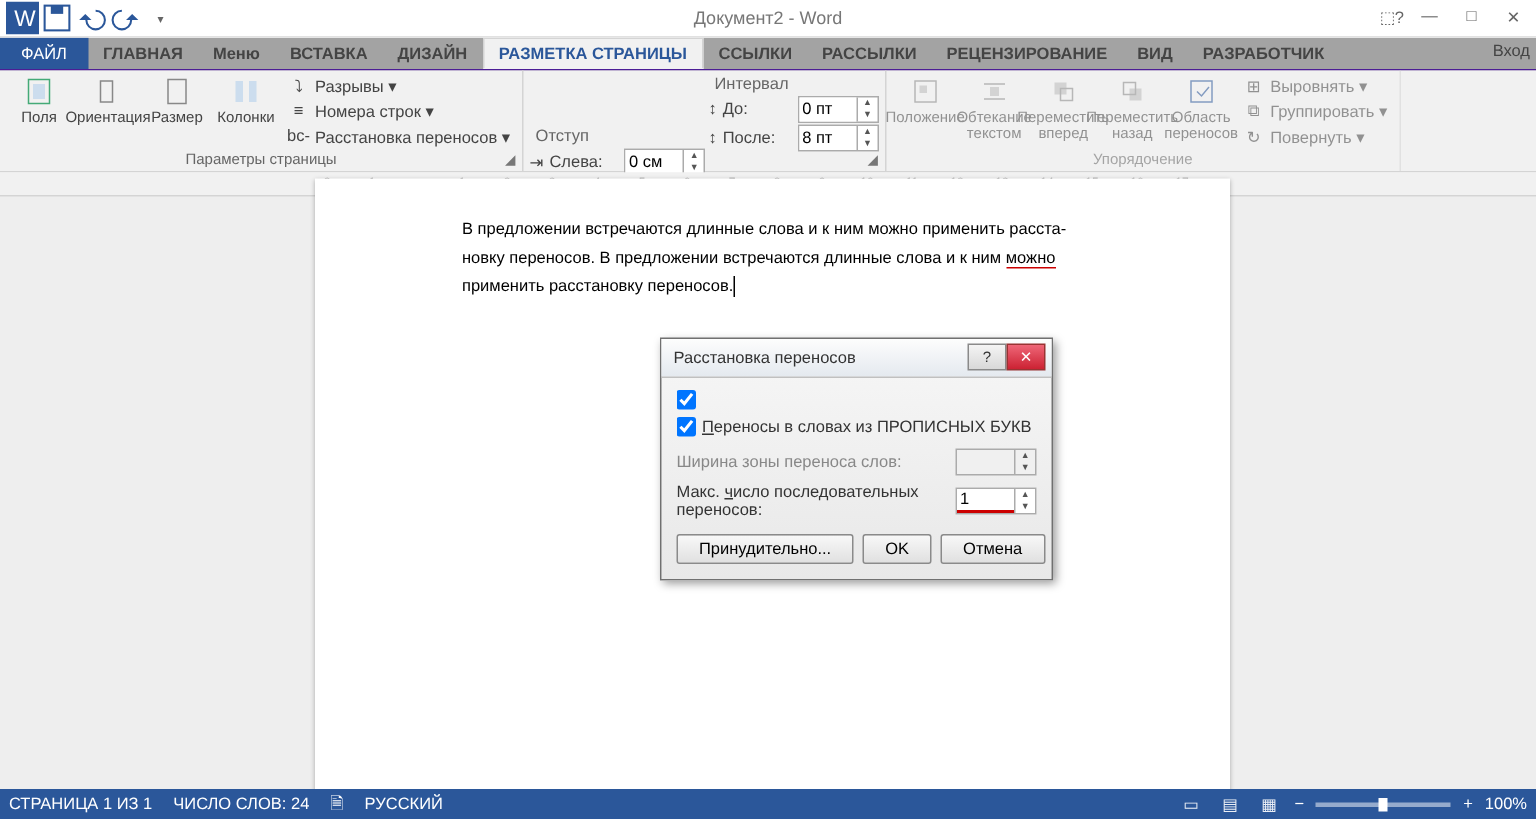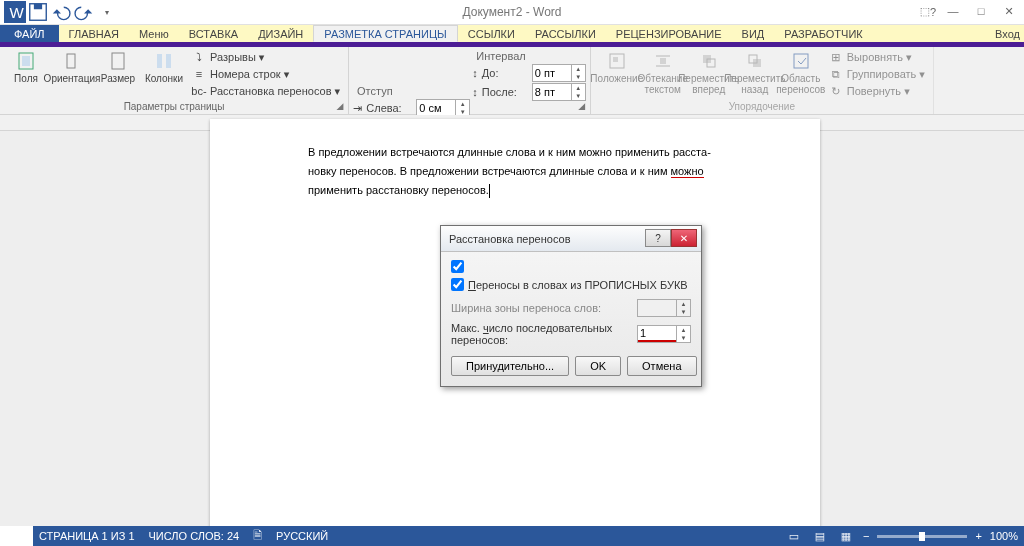--- a/index.html
+++ b/index.html
@@ -9,22 +9,22 @@
 .titlebar { height:25px; background:#fff; display:flex; align-items:center; border-bottom:1px solid #e1e1e1; position:relative; }
 .qat { display:flex; align-items:center; gap:1px; padding-left:4px; }
 .qat-item { width:22px; height:22px; display:flex; align-items:center; justify-content:center; color:#666; }
 .title { position:absolute; left:50%; transform:translateX(-50%); color:#777; font-size:12px; }
 .win-controls { position:absolute; right:2px; top:0; display:flex; gap:2px; }
 .win-controls span { width:26px; height:22px; display:flex; align-items:center; justify-content:center; color:#666; font-size:11px; }
 .help-btn { position:absolute; right:88px; color:#666; }
 .login-area { position:absolute; right:4px; top:28px; color:#444; font-size:11px; }
 
 
-.tabs { height:22px; background:#fef9c3; display:flex; align-items:stretch; border-bottom:5px solid #4c1d95; }
-.tab { padding:0 10px; display:flex; align-items:center; color:#444; font-size:11px; cursor:default; }
+.tabs { height:22px; background:#a3a3a3; display:flex; align-items:stretch; border-bottom:1px solid #4c1d95; }
+.tab { padding:0 10px; display:flex; align-items:center; color:#444; font-size:11px; cursor:default;font-weight:bold; }
 .tab.file { background:#2b579a; color:#fff; font-weight:normal; padding:0 14px; }
 .tab.active { border:1px solid #d4d4d4; border-bottom:1px solid #f1f1f1; background:#f1f1f1; color:#2b579a; }
 
 
 .ribbon { height:68px; background:#f1f1f1; border-bottom:1px solid #d4d4d4; display:flex; }
 .group { border-right:1px solid #d4d4d4; padding:2px 4px 0 4px; display:flex; flex-direction:column; position:relative; }
 .group-body { display:flex; flex:1; align-items:flex-start; gap:2px; }
 .group-label { text-align:center; color:#666; font-size:10px; padding:1px 0 2px; }
 .big-btn { display:flex; flex-direction:column; align-items:center; justify-content:space-between; width:44px; padding-top:2px; gap:2px; color:#444; }
 .big-btn .ic { width:20px; height:20px; display:flex; align-items:center; justify-content:center; }
@@ -63,21 +63,21 @@
 .dlg-field { display:flex; align-items:center; border:1px solid #ababab; background:#fff; height:18px; margin-left:auto; }
 .dlg-field.disabled { background:#f0f0f0; }
 .dlg-field input { border:none; width:38px; height:16px; font-size:11px; padding:0 2px; outline:none; background:transparent; }
 .dlg-field .updown { width:14px; display:flex; flex-direction:column; border-left:1px solid #ababab; }
 .dlg-field .updown span { height:8px; font-size:6px; text-align:center; line-height:8px; color:#555; }
 .dlg-field.hl input { border-bottom:2px solid #c00; }
 .dlg-buttons { display:flex; gap:6px; margin-top:10px; }
 .dlg-btn { border:1px solid #8a8a8a; background:linear-gradient(#f8f8f8,#e0e0e0); padding:3px 14px; font-size:11px; border-radius:2px; }
 
 
-.status { position:absolute; left:0; right:0; bottom:0; height:20px; background:#2b579a; color:#fff; display:flex; align-items:center; font-size:11px; padding:0 6px; gap:14px;margin-left:33px; }
+.status { position:absolute; left:0; right:0; bottom:0; height:20px; background:#2b579a; color:#fff; display:flex; align-items:center; font-size:11px; padding:0 6px; gap:14px; }
 .status .right { margin-left:auto; display:flex; align-items:center; gap:8px; }
 .view-btn { width:18px; height:14px; display:flex; align-items:center; justify-content:center; opacity:.9; }
 .zoom-slider { width:90px; height:3px; background:rgba(255,255,255,.5); position:relative; }
 .zoom-slider .thumb { position:absolute; left:50%; top:-3px; width:6px; height:9px; background:#fff; transform:translateX(-50%); }
 
 svg { fill:currentColor; }
 </style>
 </head>
 <body>
 

